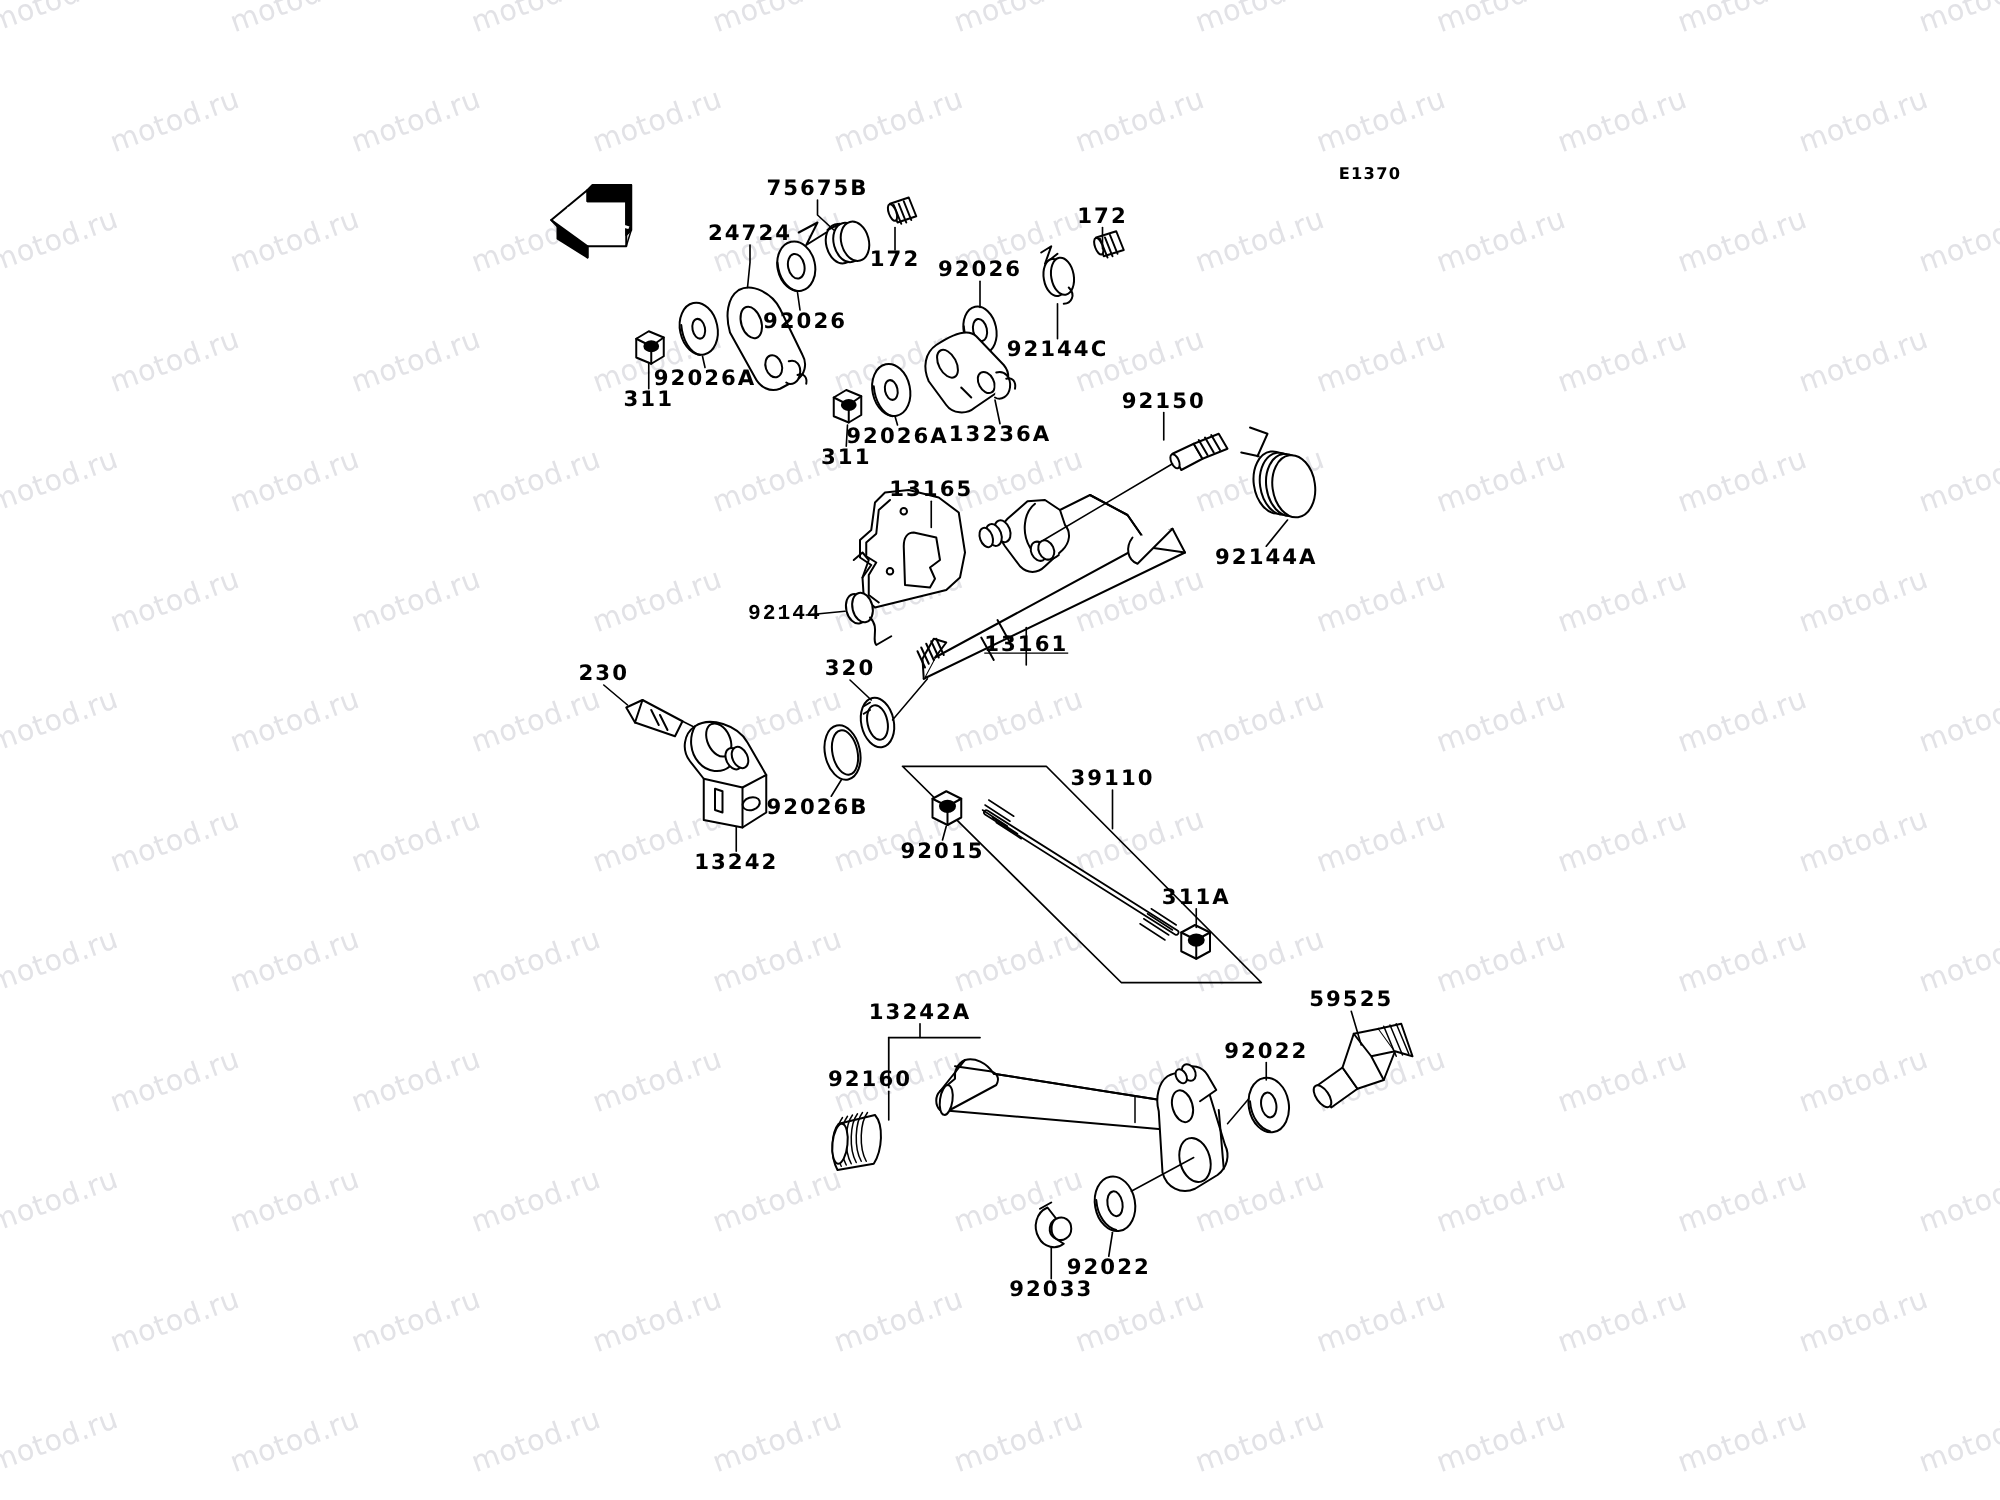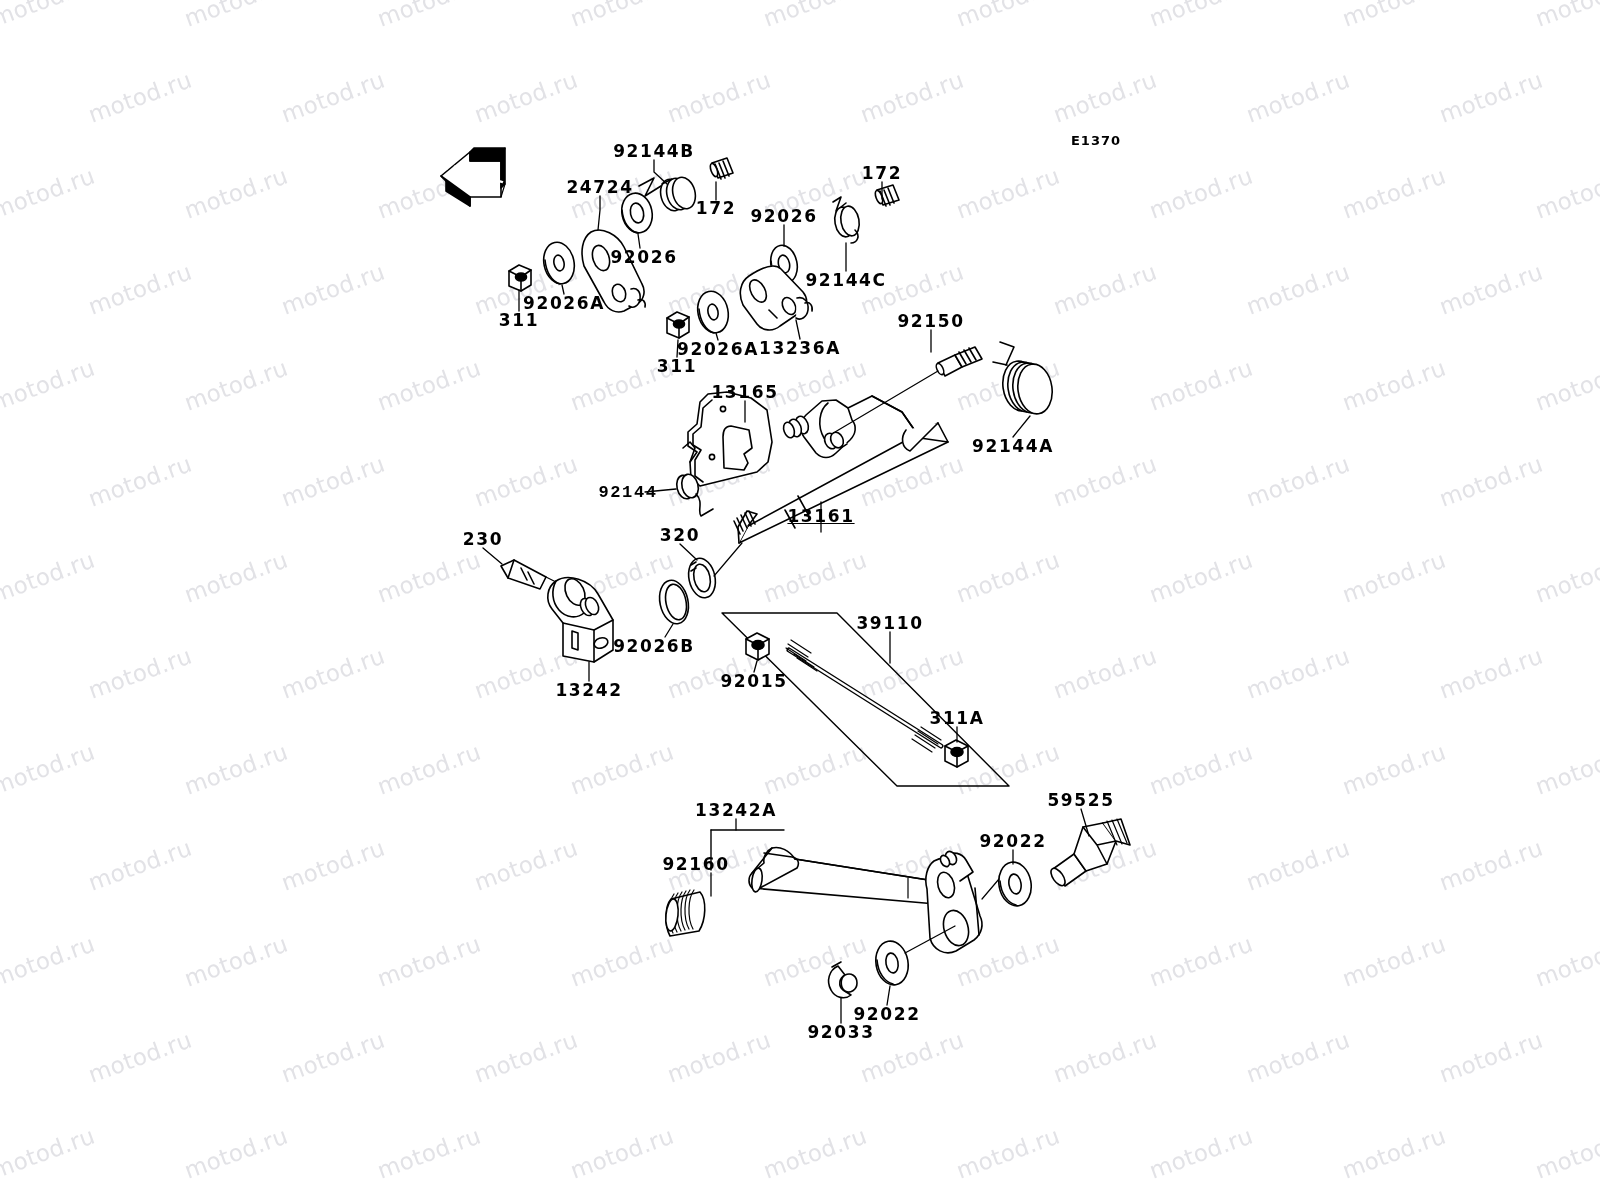--- a/index.html
+++ b/index.html
@@ -501,21 +501,21 @@
           <path d="M1013 850 L1013 864"></path>
           <path d="M887 1005 L890 986"></path>
           <path d="M841 1023 L841 998"></path>
         </g>
 
       </g>
     </svg>
   </div>
 
   <div id="labels">
-      <div class="lbl" style="left: 654px; top: 151px;">92144B</div>
+      <div class="lbl" style="left: 654px; top: 151px;">75675B</div>
       <div class="lbl" style="left: 600px; top: 187px;">24724</div>
       <div class="lbl" style="left: 716px; top: 208px;">172</div>
       <div class="lbl" style="left: 882px; top: 173px;">172</div>
       <div class="lbl" style="left: 784px; top: 216px;">92026</div>
       <div class="lbl" style="left: 644px; top: 257px;">92026</div>
       <div class="lbl" style="left: 846px; top: 280px;">92144C</div>
       <div class="lbl" style="left: 564px; top: 303px;">92026A</div>
       <div class="lbl" style="left: 519px; top: 320px;">311</div>
       <div class="lbl" style="left: 718px; top: 349px;">92026A</div>
       <div class="lbl" style="left: 677px; top: 366px;">311</div>

